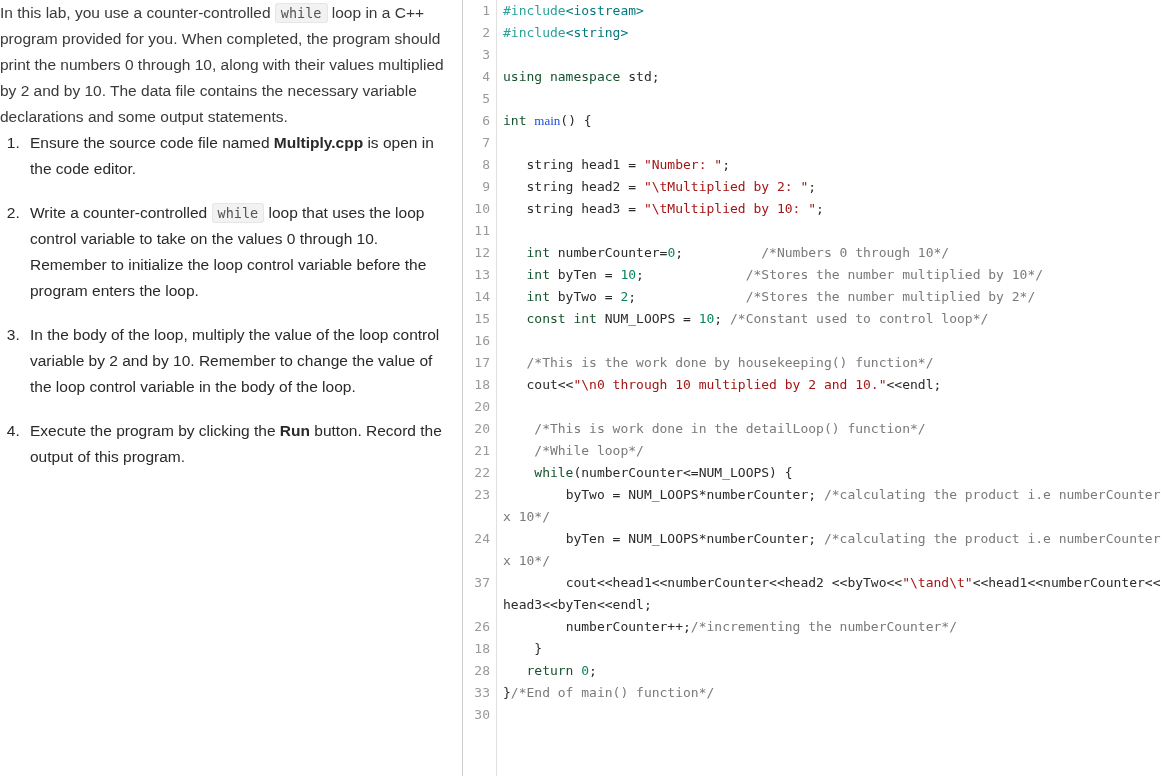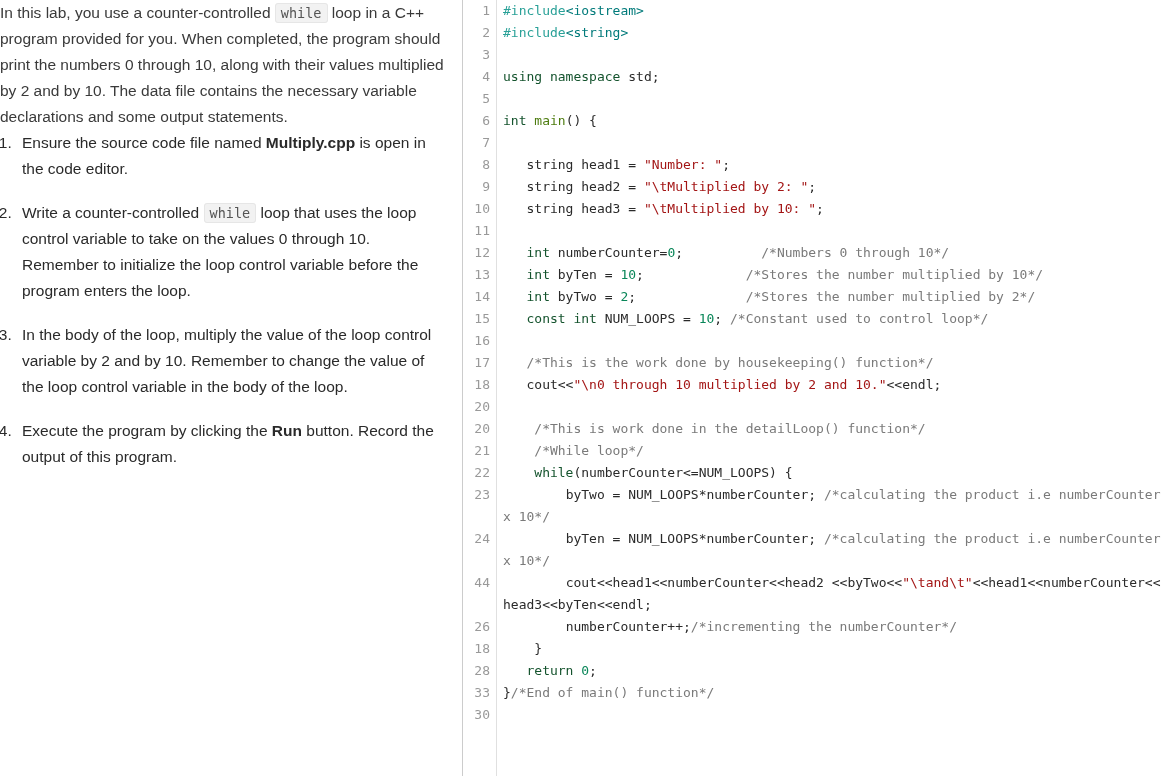--- a/index.html
+++ b/index.html
@@ -56,36 +56,36 @@
 .left p {
   font-size: 15.5px;
   line-height: 26px;
   color: #3a3a3a;
 }
 .left ol {
   padding-left: 16px;
   font-size: 15.5px;
   line-height: 26px;
 }
-.left ol li { margin-bottom: 18px; padding-left: 6px; }
+.left ol li { margin-bottom: 18px; padding-left: 6px; margin-left: 8px; }
 code.inline {
   font-family: "Consolas","Menlo",monospace;
   background: #f2f2f2;
   border: 1px solid #e6e6e6;
   padding: 1px 5px;
   border-radius: 3px;
   font-size: 13.5px;
   color: #555;
 }
 
 
 .kw  { color: #14532d; }
 .str { color: #a31515; }      
 .cmt { color: #7a7a7a; }      
-.fn  { color: #4d7c0f; }
+.fn  { color: #1d4ed8; font-family: Liberation Serif, serif; }
 .num { color: #098658; }
 .pre { color: #2aa198; }
 .inc { color: #007a7a; }
 .id  { color: #2a2a2a; }
 strong.b { font-weight: 700; }
 </style>
 </head>
 <body>
 
 <div class="container">
@@ -128,21 +128,21 @@
         <div class="ln">15</div>
         <div class="ln">16</div>
         <div class="ln">17</div>
         <div class="ln">18</div>
         <div class="ln">20</div>
         <div class="ln">20</div>
         <div class="ln">21</div>
         <div class="ln">22</div>
         <div class="ln" style="height: 44px;">23</div>
         <div class="ln" style="height: 44px;">24</div>
-        <div class="ln" style="height: 44px;">44</div>
+        <div class="ln" style="height: 44px;">37</div>
         <div class="ln">26</div>
         <div class="ln">18</div>
         <div class="ln">28</div>
         <div class="ln">33</div>
         <div class="ln">30</div>
       </div>
     <div class="codearea" id="codearea"><div class="line"><span class="pre">#include</span><span class="inc">&lt;iostream&gt;</span></div><div class="line"><span class="pre">#include</span><span class="inc">&lt;string&gt;</span></div><div class="line"><span class="id"></span></div><div class="line"><span class="kw">using</span><span class="id"> </span><span class="kw">namespace</span><span class="id"> std;</span></div><div class="line"><span class="id"></span></div><div class="line"><span class="kw">int</span><span class="id"> </span><span class="fn">main</span><span class="id">() {</span></div><div class="line"><span class="id"></span></div><div class="line"><span class="id">   string head1 = </span><span class="str">"Number: "</span><span class="id">;</span></div><div class="line"><span class="id">   string head2 = </span><span class="str">"\tMultiplied by 2: "</span><span class="id">;</span></div><div class="line"><span class="id">   string head3 = </span><span class="str">"\tMultiplied by 10: "</span><span class="id">;</span></div><div class="line"><span class="id"></span></div><div class="line"><span class="id">   </span><span class="kw">int</span><span class="id"> numberCounter=</span><span class="num">0</span><span class="id">;          </span><span class="cmt">/*Numbers 0 through 10*/</span></div><div class="line"><span class="id">   </span><span class="kw">int</span><span class="id"> byTen = </span><span class="num">10</span><span class="id">;             </span><span class="cmt">/*Stores the number multiplied by 10*/</span></div><div class="line"><span class="id">   </span><span class="kw">int</span><span class="id"> byTwo = </span><span class="num">2</span><span class="id">;              </span><span class="cmt">/*Stores the number multiplied by 2*/</span></div><div class="line"><span class="id">   </span><span class="kw">const</span><span class="id"> </span><span class="kw">int</span><span class="id"> NUM_LOOPS = </span><span class="num">10</span><span class="id">; </span><span class="cmt">/*Constant used to control loop*/</span></div><div class="line"><span class="id"></span></div><div class="line"><span class="id">   </span><span class="cmt">/*This is the work done by housekeeping() function*/</span></div><div class="line"><span class="id">   cout&lt;&lt;</span><span class="str">"\n0 through 10 multiplied by 2 and 10."</span><span class="id">&lt;&lt;endl;</span></div><div class="line"><span class="id"></span></div><div class="line"><span class="id">    </span><span class="cmt">/*This is work done in the detailLoop() function*/</span></div><div class="line"><span class="id">    </span><span class="cmt">/*While loop*/</span></div><div class="line"><span class="id">    </span><span class="kw">while</span><span class="id">(numberCounter&lt;=NUM_LOOPS) {</span></div><div class="line wrap2"><span class="id">        byTwo = NUM_LOOPS*numberCounter; </span><span class="cmt">/*calculating the product i.e numberCounter x 10*/</span></div><div class="line wrap2"><span class="id">        byTen = NUM_LOOPS*numberCounter; </span><span class="cmt">/*calculating the product i.e numberCounter x 10*/</span></div><div class="line wrap2"><span class="id">        cout&lt;&lt;head1&lt;&lt;numberCounter&lt;&lt;head2 &lt;&lt;byTwo&lt;&lt;</span><span class="str">"\tand\t"</span><span class="id">&lt;&lt;head1&lt;&lt;numberCounter&lt;&lt;head3&lt;&lt;byTen&lt;&lt;endl;</span></div><div class="line"><span class="id">        numberCounter++;</span><span class="cmt">/*incrementing the numberCounter*/</span></div><div class="line"><span class="id">    }</span></div><div class="line"><span class="id">   </span><span class="kw">return</span><span class="id"> </span><span class="num">0</span><span class="id">;</span></div><div class="line"><span class="id">}</span><span class="cmt">/*End of main() function*/</span></div><div class="line"><span class="id"></span></div></div>
   </div>
 </div>
 

